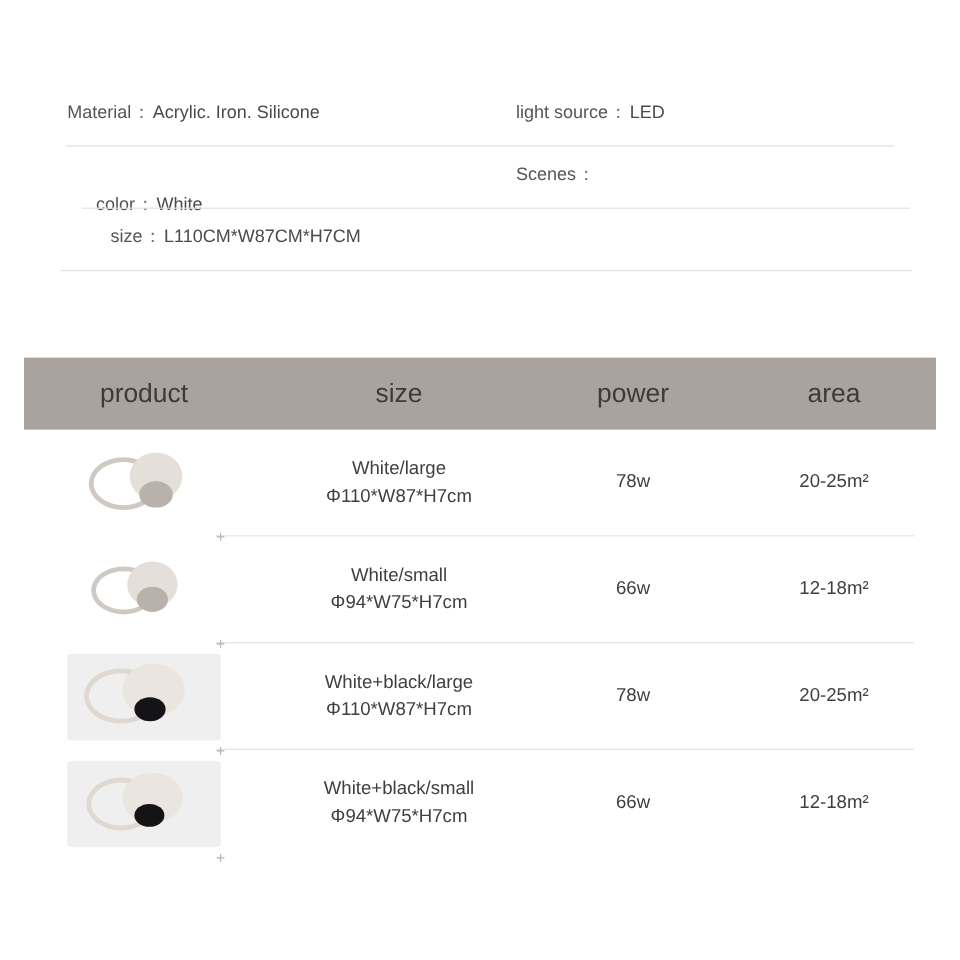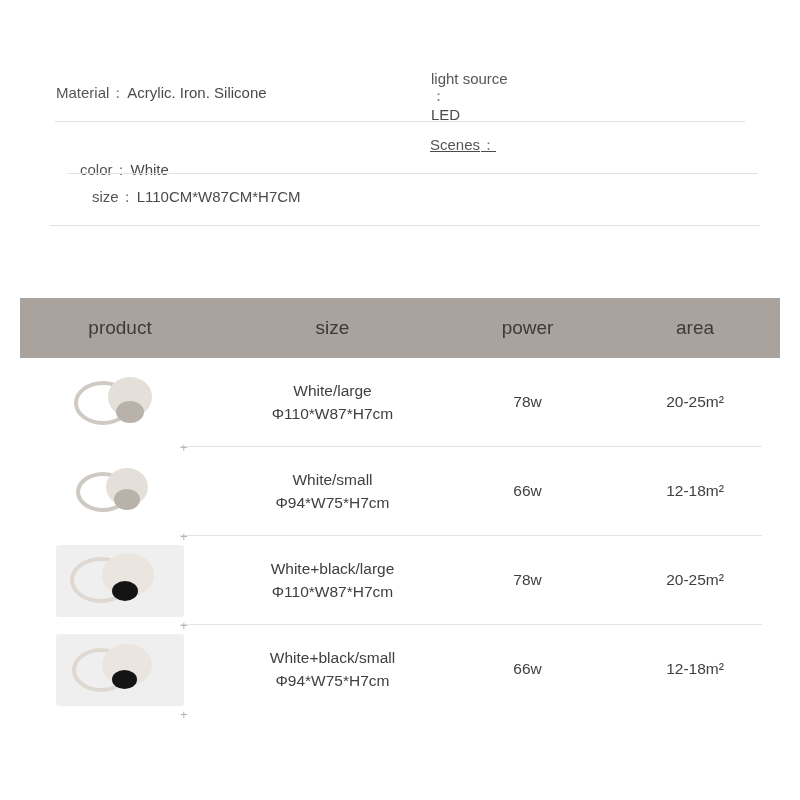--- a/index.html
+++ b/index.html
@@ -52,44 +52,44 @@
   }
   .spec-colon {
     margin: 0 2px 0 1px;
     color: #777;
   }
   .spec-val {
     color: #4a4a4a;
   }
 
   .row1-left  { position: absolute; left: 56px;  top: 14px; }
-  .row1-right { position: absolute; left: 430px; top: 0; flex-direction: column; }
+  .row1-right { position: absolute; left: 430px; top: 14px; }
   .row2-left  { position: absolute; left: 80px;  top: 14px; margin-top: 25px; }
-  .row2-right { position: absolute; left: 430px; top: 14px; text-decoration: underline; }
+  .row2-right { position: absolute; left: 430px; top: 14px; }
   .row3-left  { position: absolute; left: 92px;  top: 14px; }
 
   .rule-a { left: 55px; width: 690px; }
   .rule-b { left: 68px; width: 690px; }
   .rule-c { left: 50px; width: 710px; }
 
   
   .table {
     position: absolute;
     left: 20px;
     top: 298px;
     width: 760px;
   }
   .thead {
     display: flex;
     background: #a9a29d;
     height: 60px;
     align-items: center;
   }
   .th {
-    font-size: 19px;
+    font-size: 22px;
     color: #3d3a38;
     text-align: center;
   }
   .col-product { width: 200px; }
   .col-size    { width: 225px; }
   .col-power   { width: 165px; }
   .col-area    { width: 170px; }
 
   .trow {
     display: flex;

